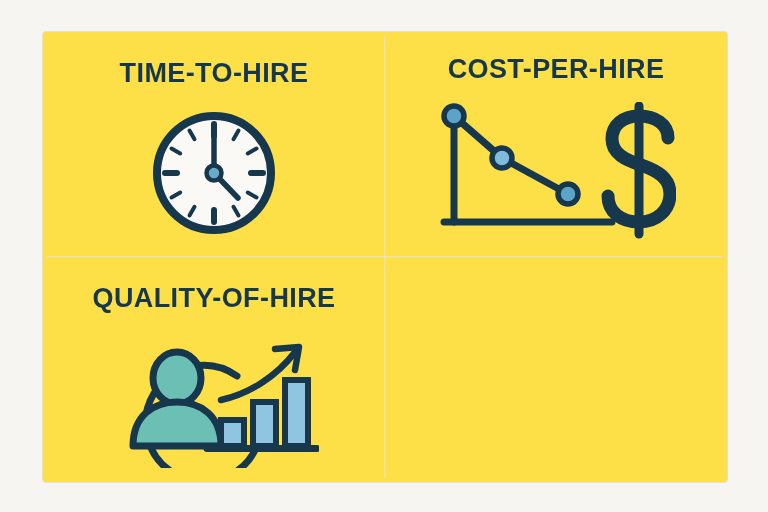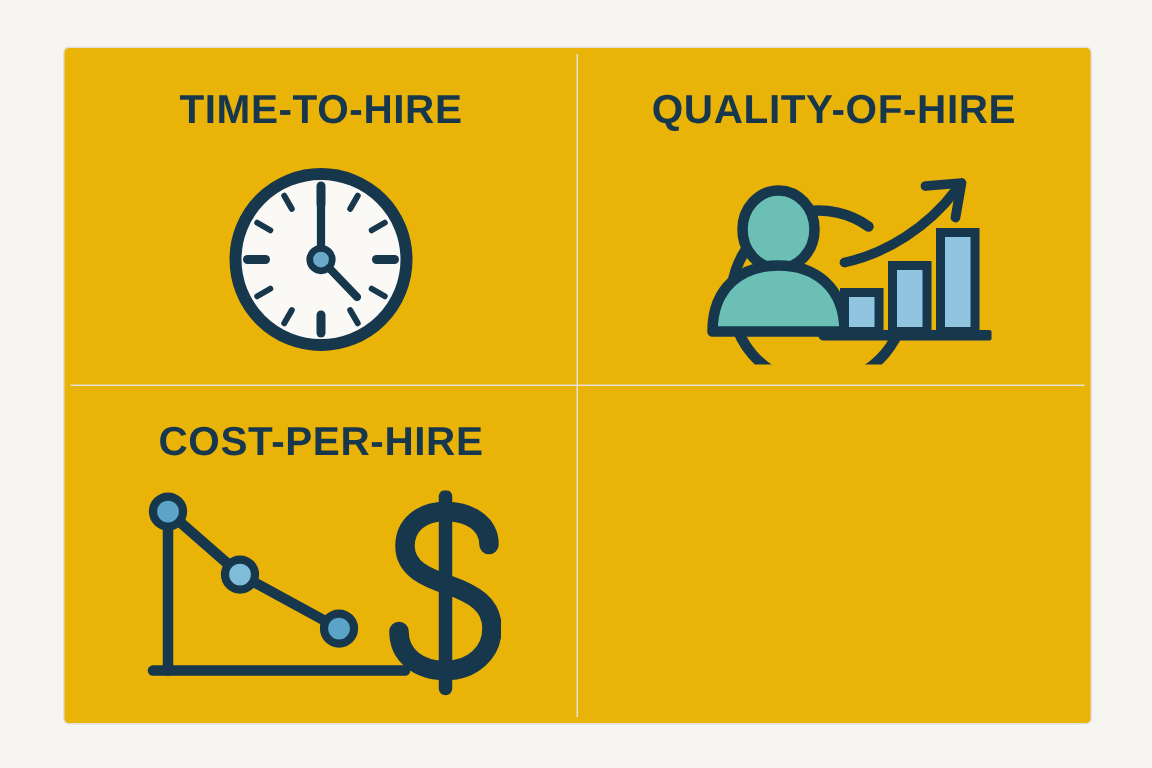--- a/index.html
+++ b/index.html
@@ -18,21 +18,21 @@
     width: 768px;
     height: 512px;
     background: #f7f5f1;
   }
   .card {
     position: absolute;
     left: 42px;
     top: 31px;
     width: 686px;
     height: 452px;
-    background: #eab308;
+    background: #fde047;
     border: 1.3px solid #e3e0db;
     border-radius: 4px;
     box-sizing: border-box;
     overflow: hidden;
   }
   .grid {
     position: absolute;
     inset: 0;
     display: grid;
     grid-template-columns: 1fr 1fr;
@@ -122,45 +122,20 @@
                 <line x1="42.5" y1="24.5" x2="47.5" y2="33.2"></line>
               </g>
               <line x1="67" y1="67" x2="67" y2="31" stroke="#17374d" stroke-width="5.5" stroke-linecap="round"></line>
               <line x1="67" y1="67" x2="91" y2="92" stroke="#17374d" stroke-width="5.5" stroke-linecap="round"></line>
               <circle cx="67" cy="67" r="7.5" fill="#6aa9c9" stroke="#17374d" stroke-width="4.5"></circle>
             </svg>
           </span>
         </div>
       </div>
 
-      <div class="quadrant q-tr">
-        <div class="title title-1line">QUALITY-OF-HIRE</div>
-        <div class="art">
-          <span>
-            <svg width="210" height="140" viewBox="0 0 210 140" aria-hidden="true">
-
-              <path d="M 128 48 A 58 58 0 1 0 148 118" fill="none" stroke="#17374d" stroke-width="7" stroke-linecap="round"></path>
-
-              <ellipse cx="68" cy="50" rx="24" ry="26" fill="#6bbfb5" stroke="#17374d" stroke-width="7"></ellipse>
-
-              <path d="M 24 118 C 24 88 44 74 68 74 C 92 74 112 88 112 118 Z" fill="#6bbfb5" stroke="#17374d" stroke-width="7" stroke-linejoin="round"></path>
-
-              <rect x="112" y="92" width="23" height="26" fill="#8fc5e0" stroke="#17374d" stroke-width="6"></rect>
-              <rect x="144" y="74" width="23" height="44" fill="#8fc5e0" stroke="#17374d" stroke-width="6"></rect>
-              <rect x="176" y="52" width="23" height="66" fill="#8fc5e0" stroke="#17374d" stroke-width="6"></rect>
-
-              <line x1="98" y1="120.5" x2="208" y2="120.5" stroke="#17374d" stroke-width="7" stroke-linecap="round"></line>
-
-              <path d="M 112 72 C 140 66 168 48 186 24" fill="none" stroke="#17374d" stroke-width="6.5" stroke-linecap="round"></path>
-              <path d="M 166 21 L 190 19 L 186 42" fill="none" stroke="#17374d" stroke-width="6.5" stroke-linecap="round" stroke-linejoin="round"></path>
-            </svg>
-          </span>
-        </div>
-      </div>
-
       <div class="quadrant q-bl">
         <div class="title title-1line">COST-PER-HIRE</div>
         <div class="art">
           <span>
             <svg width="240" height="138" viewBox="0 0 240 138" aria-hidden="true">
 
               <line x1="18" y1="14" x2="18" y2="120" stroke="#17374d" stroke-width="7" stroke-linecap="round"></line>
               <line x1="8" y1="120" x2="176" y2="120" stroke="#17374d" stroke-width="7" stroke-linecap="round"></line>
 
               <polyline points="18,14 66,56 132,92" fill="none" stroke="#17374d" stroke-width="7" stroke-linecap="round" stroke-linejoin="round"></polyline>
@@ -173,20 +148,45 @@
                 <line x1="203" y1="4" x2="203" y2="132" stroke="#17374d" stroke-width="9" stroke-linecap="round"></line>
                 <path d="M 232 36 C 232 22 219 14 203 14 C 187 14 176 23 176 37
                          C 176 52 190 58 205 63 C 222 69 234 76 234 92
                          C 234 108 221 120 203 120 C 185 120 172 110 172 94" fill="none" stroke="#17374d" stroke-width="13" stroke-linecap="round" stroke-linejoin="round"></path>
               </g>
             </svg>
           </span>
         </div>
       </div>
 
+      <div class="quadrant q-tr">
+        <div class="title title-1line">QUALITY-OF-HIRE</div>
+        <div class="art">
+          <span>
+            <svg width="210" height="140" viewBox="0 0 210 140" aria-hidden="true">
+
+              <path d="M 128 48 A 58 58 0 1 0 148 118" fill="none" stroke="#17374d" stroke-width="7" stroke-linecap="round"></path>
+
+              <ellipse cx="68" cy="50" rx="24" ry="26" fill="#6bbfb5" stroke="#17374d" stroke-width="7"></ellipse>
+
+              <path d="M 24 118 C 24 88 44 74 68 74 C 92 74 112 88 112 118 Z" fill="#6bbfb5" stroke="#17374d" stroke-width="7" stroke-linejoin="round"></path>
+
+              <rect x="112" y="92" width="23" height="26" fill="#8fc5e0" stroke="#17374d" stroke-width="6"></rect>
+              <rect x="144" y="74" width="23" height="44" fill="#8fc5e0" stroke="#17374d" stroke-width="6"></rect>
+              <rect x="176" y="52" width="23" height="66" fill="#8fc5e0" stroke="#17374d" stroke-width="6"></rect>
+
+              <line x1="98" y1="120.5" x2="208" y2="120.5" stroke="#17374d" stroke-width="7" stroke-linecap="round"></line>
+
+              <path d="M 112 72 C 140 66 168 48 186 24" fill="none" stroke="#17374d" stroke-width="6.5" stroke-linecap="round"></path>
+              <path d="M 166 21 L 190 19 L 186 42" fill="none" stroke="#17374d" stroke-width="6.5" stroke-linecap="round" stroke-linejoin="round"></path>
+            </svg>
+          </span>
+        </div>
+      </div>
+
 
     </div>
 
     <div class="divider-v"></div>
     <div class="divider-h"></div>
 
   </div>
 </div>
 
 </body></html>

